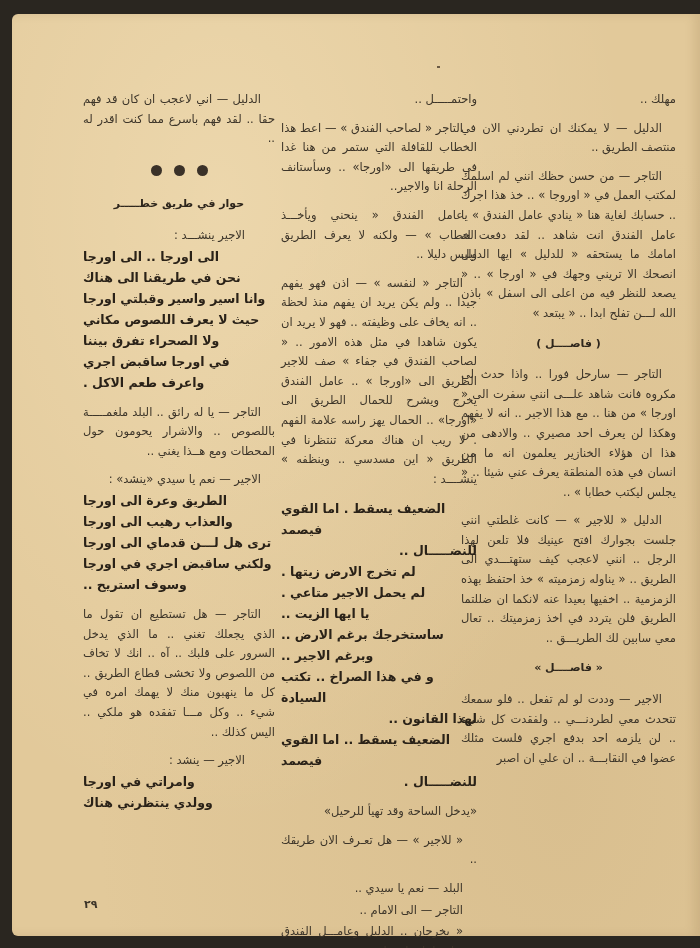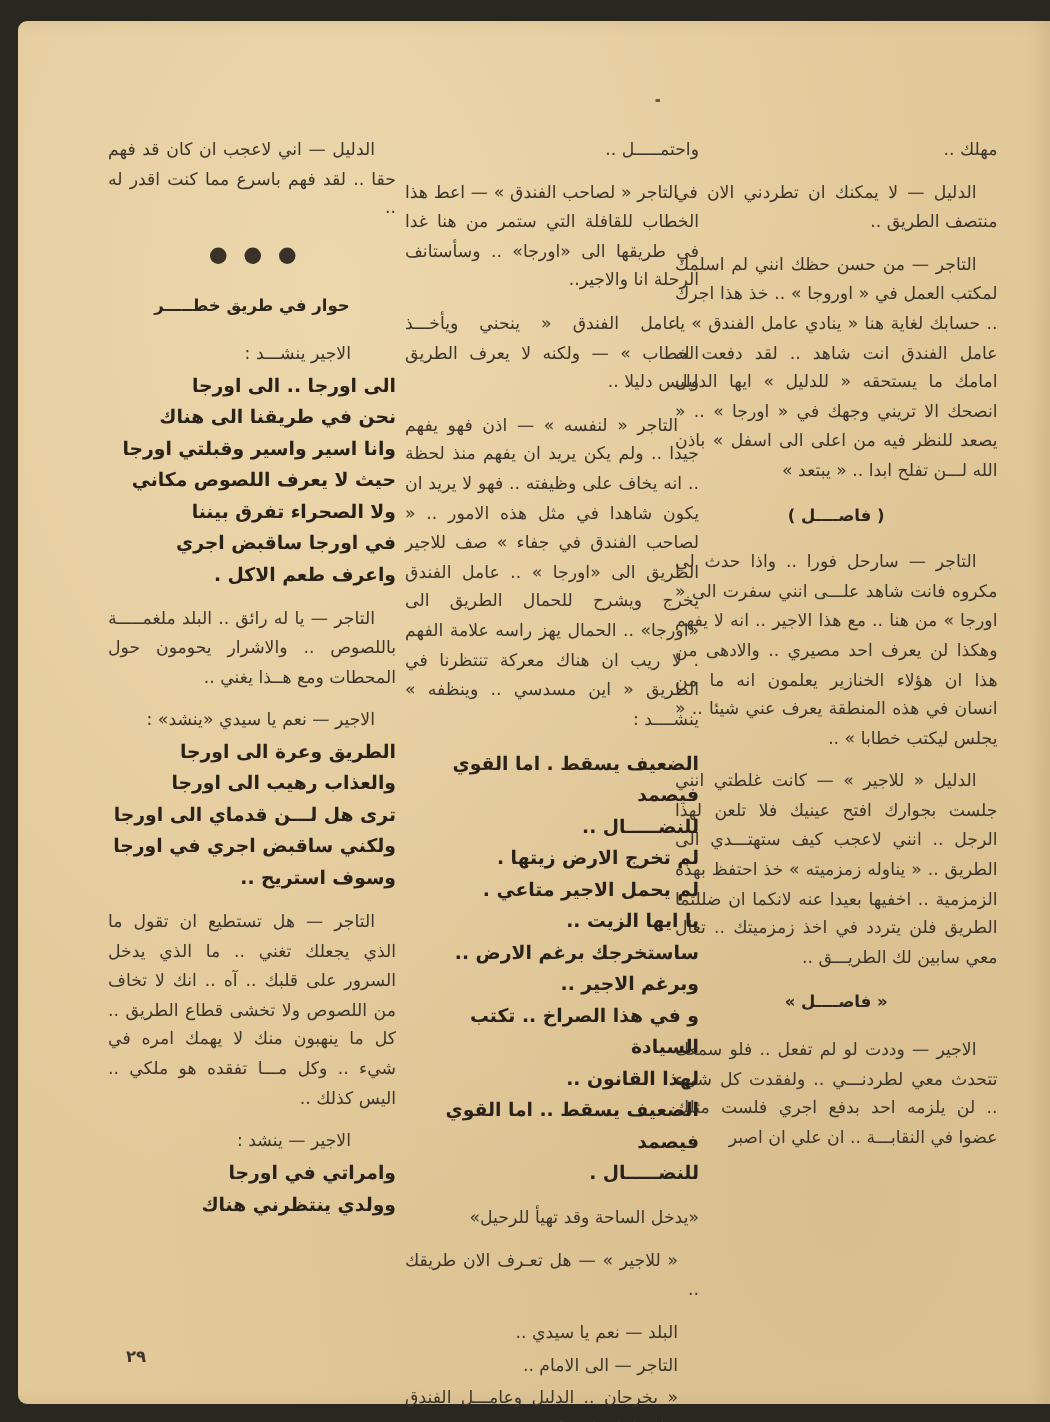--- a/index.html
+++ b/index.html
@@ -22,33 +22,33 @@
       box-shadow: inset -6px 0 10px rgba(120,90,50,0.15);
     }
     .page-mark {
       position: absolute; left: 425px; top: 52px;
       width: 3px; height: 2px; background: #6b5a44;
     }
     .col {
       position: absolute; top: 76px;
       direction: rtl; text-align: justify;
       color: #3d3529;
-      font-size: 11.5px; line-height: 19.6px;
+      font-size: 11.5px; line-height: 19.6px; margin-left: 11px;
     }
     .col-right  { left: 438px; width: 215px; }
     .col-mid    { left: 258px; width: 196px; }
     .col-left   { left: 60px;  width: 192px; }
     .para { margin: 0 0 9px 0; text-indent: 14px; }
     .para.noindent { text-indent: 0; }
     .heading {
       text-align: center; font-weight: bold; font-size: 11px;
       margin: 10px 0 12px 0; color: #2e261c;
     }
     .poem { margin: 0 0 10px 0; font-weight: bold; font-size: 12.5px; line-height: 21px; color: #2a2218; }
-    .poem-line { display: block; text-align: right; }
+    .poem-line { display: block; text-align: left; }
     .poem-line.center { text-align: right; }
     .poem-intro { text-indent: 30px; margin: 0; }
     .dots {
       text-align: center; margin: 14px 0 12px 0; direction: ltr;
     }
     .dot {
       display: inline-block; width: 11px; height: 11px; border-radius: 50%;
       background: #3a3128; margin: 0 6px;
     }
     .page-number {

